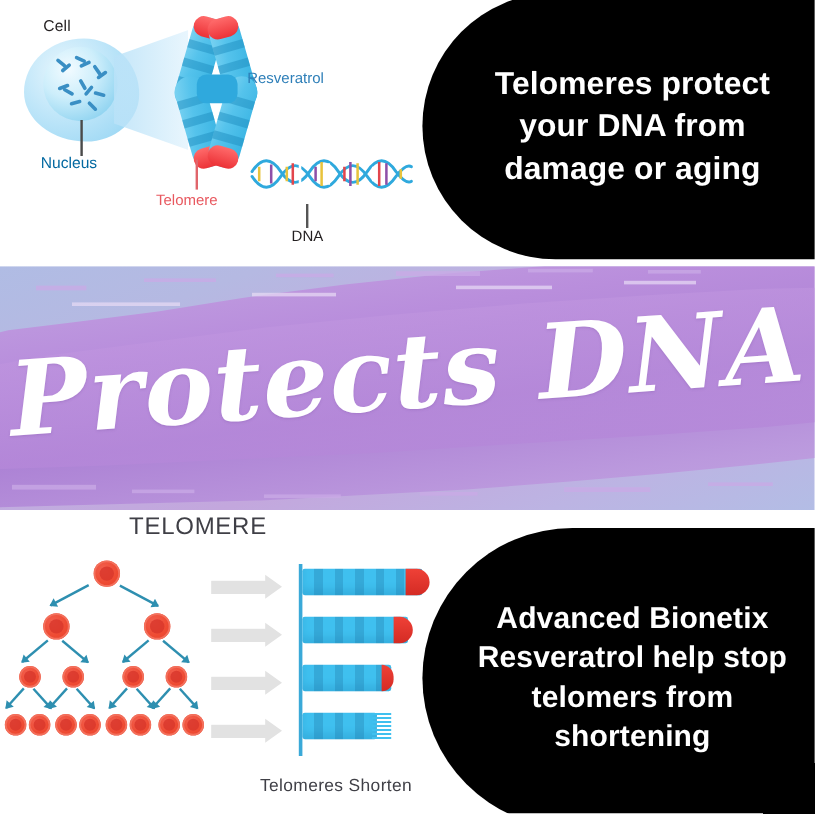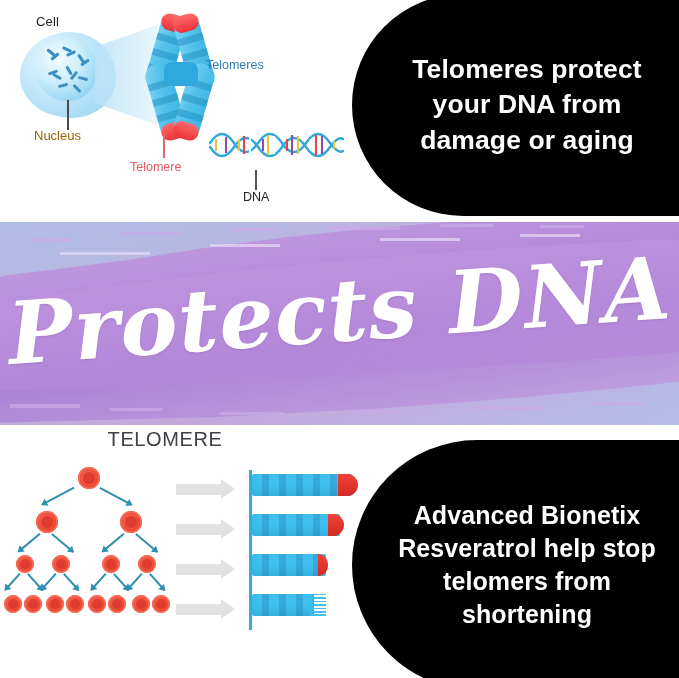--- a/index.html
+++ b/index.html
@@ -12,21 +12,21 @@
   .cell-group{position:absolute;left:12px;top:8px;width:120px;height:140px;}
   .cell-label{position:absolute;left:24px;top:6px;font-size:13px;color:#231f20;letter-spacing:.2px;}
   .cell-body{position:absolute;left:8px;top:24px;width:96px;height:86px;
      border-radius:52% 48% 46% 54%/52% 54% 46% 48%;
      background:radial-gradient(circle at 35% 32%,#e8f6fd 0%,#bfe6f9 45%,#8fd2f2 100%);}
   .nucleus{position:absolute;left:24px;top:31px;width:62px;height:62px;border-radius:50%;
      background:radial-gradient(circle at 34% 30%,#f2fbff 0%,#cdeefb 40%,#93d5f1 78%,#6fc4e8 100%);
      overflow:hidden;}
   .nchrom{position:absolute;width:10px;height:3px;background:#3a8fc4;border-radius:2px;}
   .nucleus-line{position:absolute;left:55px;top:92px;width:1.5px;height:30px;background:#4a4a4a;}
-  .nucleus-label{position:absolute;left:22px;top:120px;font-size:13px;color:#a16207;}
+  .nucleus-label{position:absolute;left:22px;top:120px;font-size:13px;color:#0369a1;}
   .beam-shape{position:absolute;left:95px;top:25px;width:62px;height:100px;
      background:linear-gradient(90deg,rgba(186,226,248,.85),rgba(214,238,252,.55));
      clip-path:polygon(0% 22%,100% 0%,100% 100%,0% 78%);}
 
   .chromo{position:absolute;left:134px;top:8px;width:96px;height:136px;}
   .arm{position:absolute;width:26px;height:78px;border-radius:14px;
       background:linear-gradient(100deg,#7fd4f2 0%,#55c3ec 40%,#37b3e2 100%);}
   .arm-ul{left:8px;top:4px;transform:rotate(16deg);transform-origin:bottom center;}
   .arm-ur{left:58px;top:4px;transform:rotate(-16deg);transform-origin:bottom center;}
   .arm-ll{left:8px;top:56px;transform:rotate(-16deg);transform-origin:top center;}
@@ -157,21 +157,21 @@
         <span class="cap" style="left:0;bottom:0"></span>
       </div>
       <div class="arm arm-lr">
         <span class="band" style="top:18px"></span>
           <span class="band" style="top:34px"></span>
         <span class="band" style="top:50px"></span>
         <span class="cap" style="left:0;bottom:0"></span>
       </div>
       <div class="centro"></div>
     </div>
-    <div class="chromo-label">Telomeres</div>
+    <div class="chromo-label">Resveratrol</div>
     <div class="telomere-line"></div>
     <div class="telomere-label">Telomere</div>
 
     <div class="dna">
       <svg width="136" height="70" viewBox="0 0 136 70">
         <g stroke="#2fa9dd" stroke-width="2.4" fill="none" stroke-linecap="round">
           <path d="M2,30 C10,18 18,18 26,30 C34,42 42,42 50,30 C58,18 66,18 74,30 C82,42 90,42 98,30 C106,18 114,18 122,30 C128,38 132,40 135,38"></path>
           <path d="M2,34 C10,46 18,46 26,34 C34,22 42,22 50,34 C58,46 66,46 74,34 C82,22 90,22 98,34 C106,46 114,46 122,34 C128,26 132,24 135,26"></path>
         </g>
         <g stroke-width="2.1" stroke-linecap="butt">
@@ -281,19 +281,20 @@
     <div class="tbar" style="left:252px;top:89px;width:88px;">
       <span class="tcap" style="left:76px;width:16px;"></span>
     </div>
     <div class="tbar" style="left:252px;top:129px;width:74px;">
       <span class="tcap" style="left:66px;width:10px;"></span>
     </div>
     <div class="tbar" style="left:252px;top:169px;width:62px;">
       <span class="fray" style="left:58px;"></span>
     </div>
 
+    <div id="lbl-telo" class="cap-label">Telomeres Shorten</div>
   </div>
 
   <div id="panel-bottom" class="black-panel">
     <div class="panel-text">Advanced Bionetix Resveratrol help stop telomers from shortening</div>
   </div>
 
 </div>
 
 </body></html>

